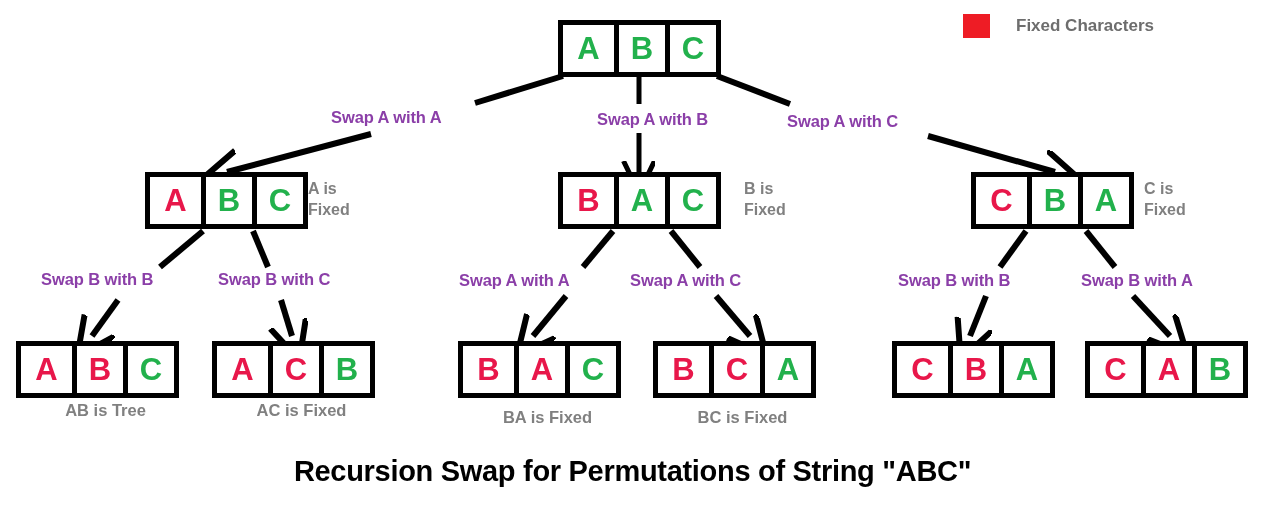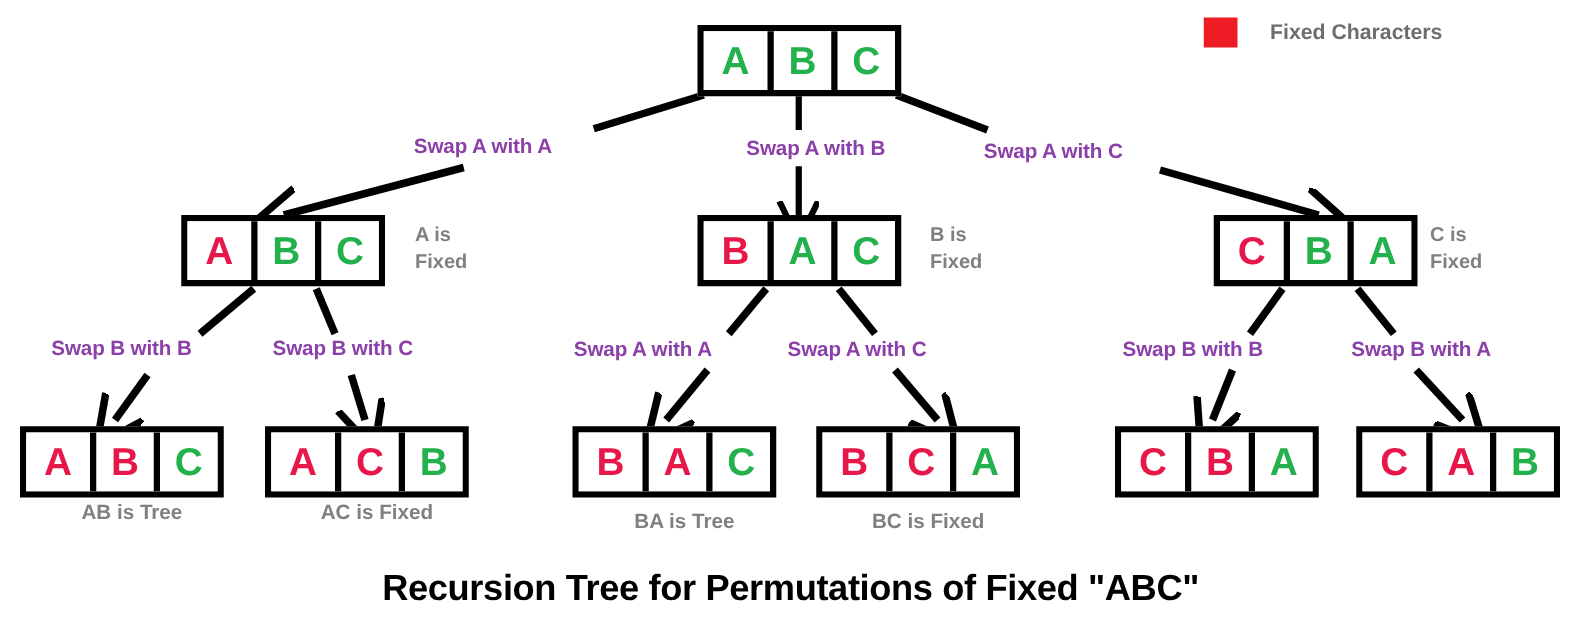--- a/index.html
+++ b/index.html
@@ -155,21 +155,21 @@
     <div class="cell free">A</div>
     <div class="cell free">B</div>
     <div class="cell free">C</div>
   </div>
 
   <div class="node" style="left:145px; top:172px;">
     <div class="cell fixed">A</div>
     <div class="cell free">B</div>
     <div class="cell free">C</div>
   </div>
-  <div class="side-label" style="left:332px; top:178px;">A is
+  <div class="side-label" style="left:308px; top:178px;">A is
 Fixed</div>
 
   <div class="node" style="left:558px; top:172px;">
     <div class="cell fixed">B</div>
     <div class="cell free">A</div>
     <div class="cell free">C</div>
   </div>
   <div class="side-label" style="left:731px; top:178px;margin-left:13px;">B is
 Fixed</div>
 
@@ -204,21 +204,21 @@
     <div class="cell fixed">C</div>
     <div class="cell free">B</div>
   </div>
   <div class="under-label" style="left:212px; top:401px; width:179px;">AC is Fixed</div>
 
   <div class="node" style="left:458px; top:341px;">
     <div class="cell fixed">B</div>
     <div class="cell fixed">A</div>
     <div class="cell free">C</div>
   </div>
-  <div class="under-label" style="left:458px; top:408px; width:179px;">BA is Tree</div>
+  <div class="under-label" style="left:458px; top:408px; width:179px;">BA is Fixed</div>
 
   <div class="node" style="left:653px; top:341px;">
     <div class="cell fixed">B</div>
     <div class="cell fixed">C</div>
     <div class="cell free">A</div>
   </div>
   <div class="under-label" style="left:653px; top:408px; width:179px;">BC is Fixed</div>
 
   <div class="node" style="left:892px; top:341px;">
     <div class="cell fixed">C</div>
@@ -230,15 +230,15 @@
     <div class="cell fixed">C</div>
     <div class="cell fixed">A</div>
     <div class="cell free">B</div>
   </div>
 
   <div id="legend">
     <div class="swatch"></div>
     <div class="legend-text">Fixed Characters</div>
   </div>
 
-  <div id="title">Recursion Tree for Permutations of Fixed "ABC"</div>
+  <div id="title">Recursion Swap for Permutations of String "ABC"</div>
 
 </div>
 
 </body></html>

